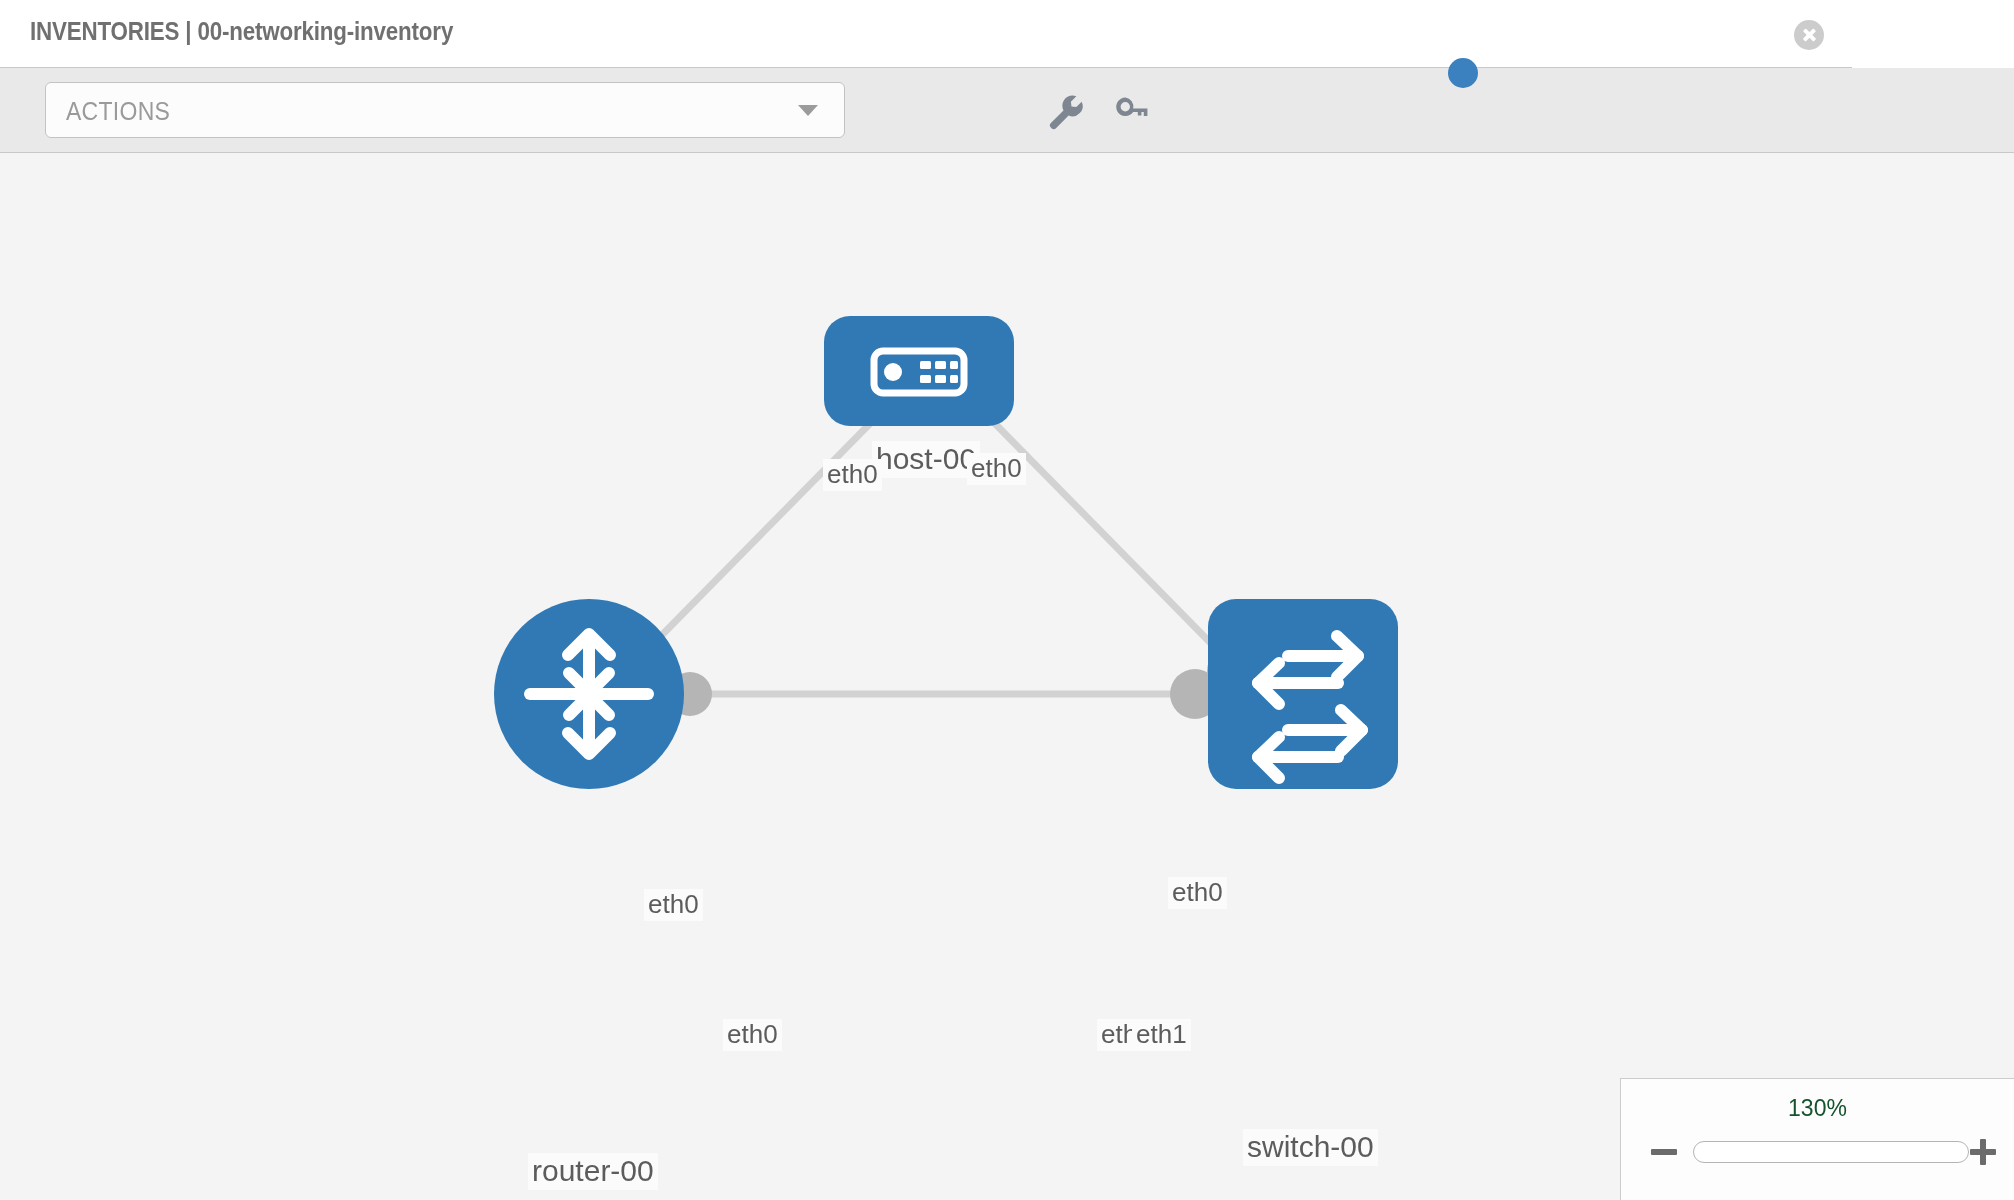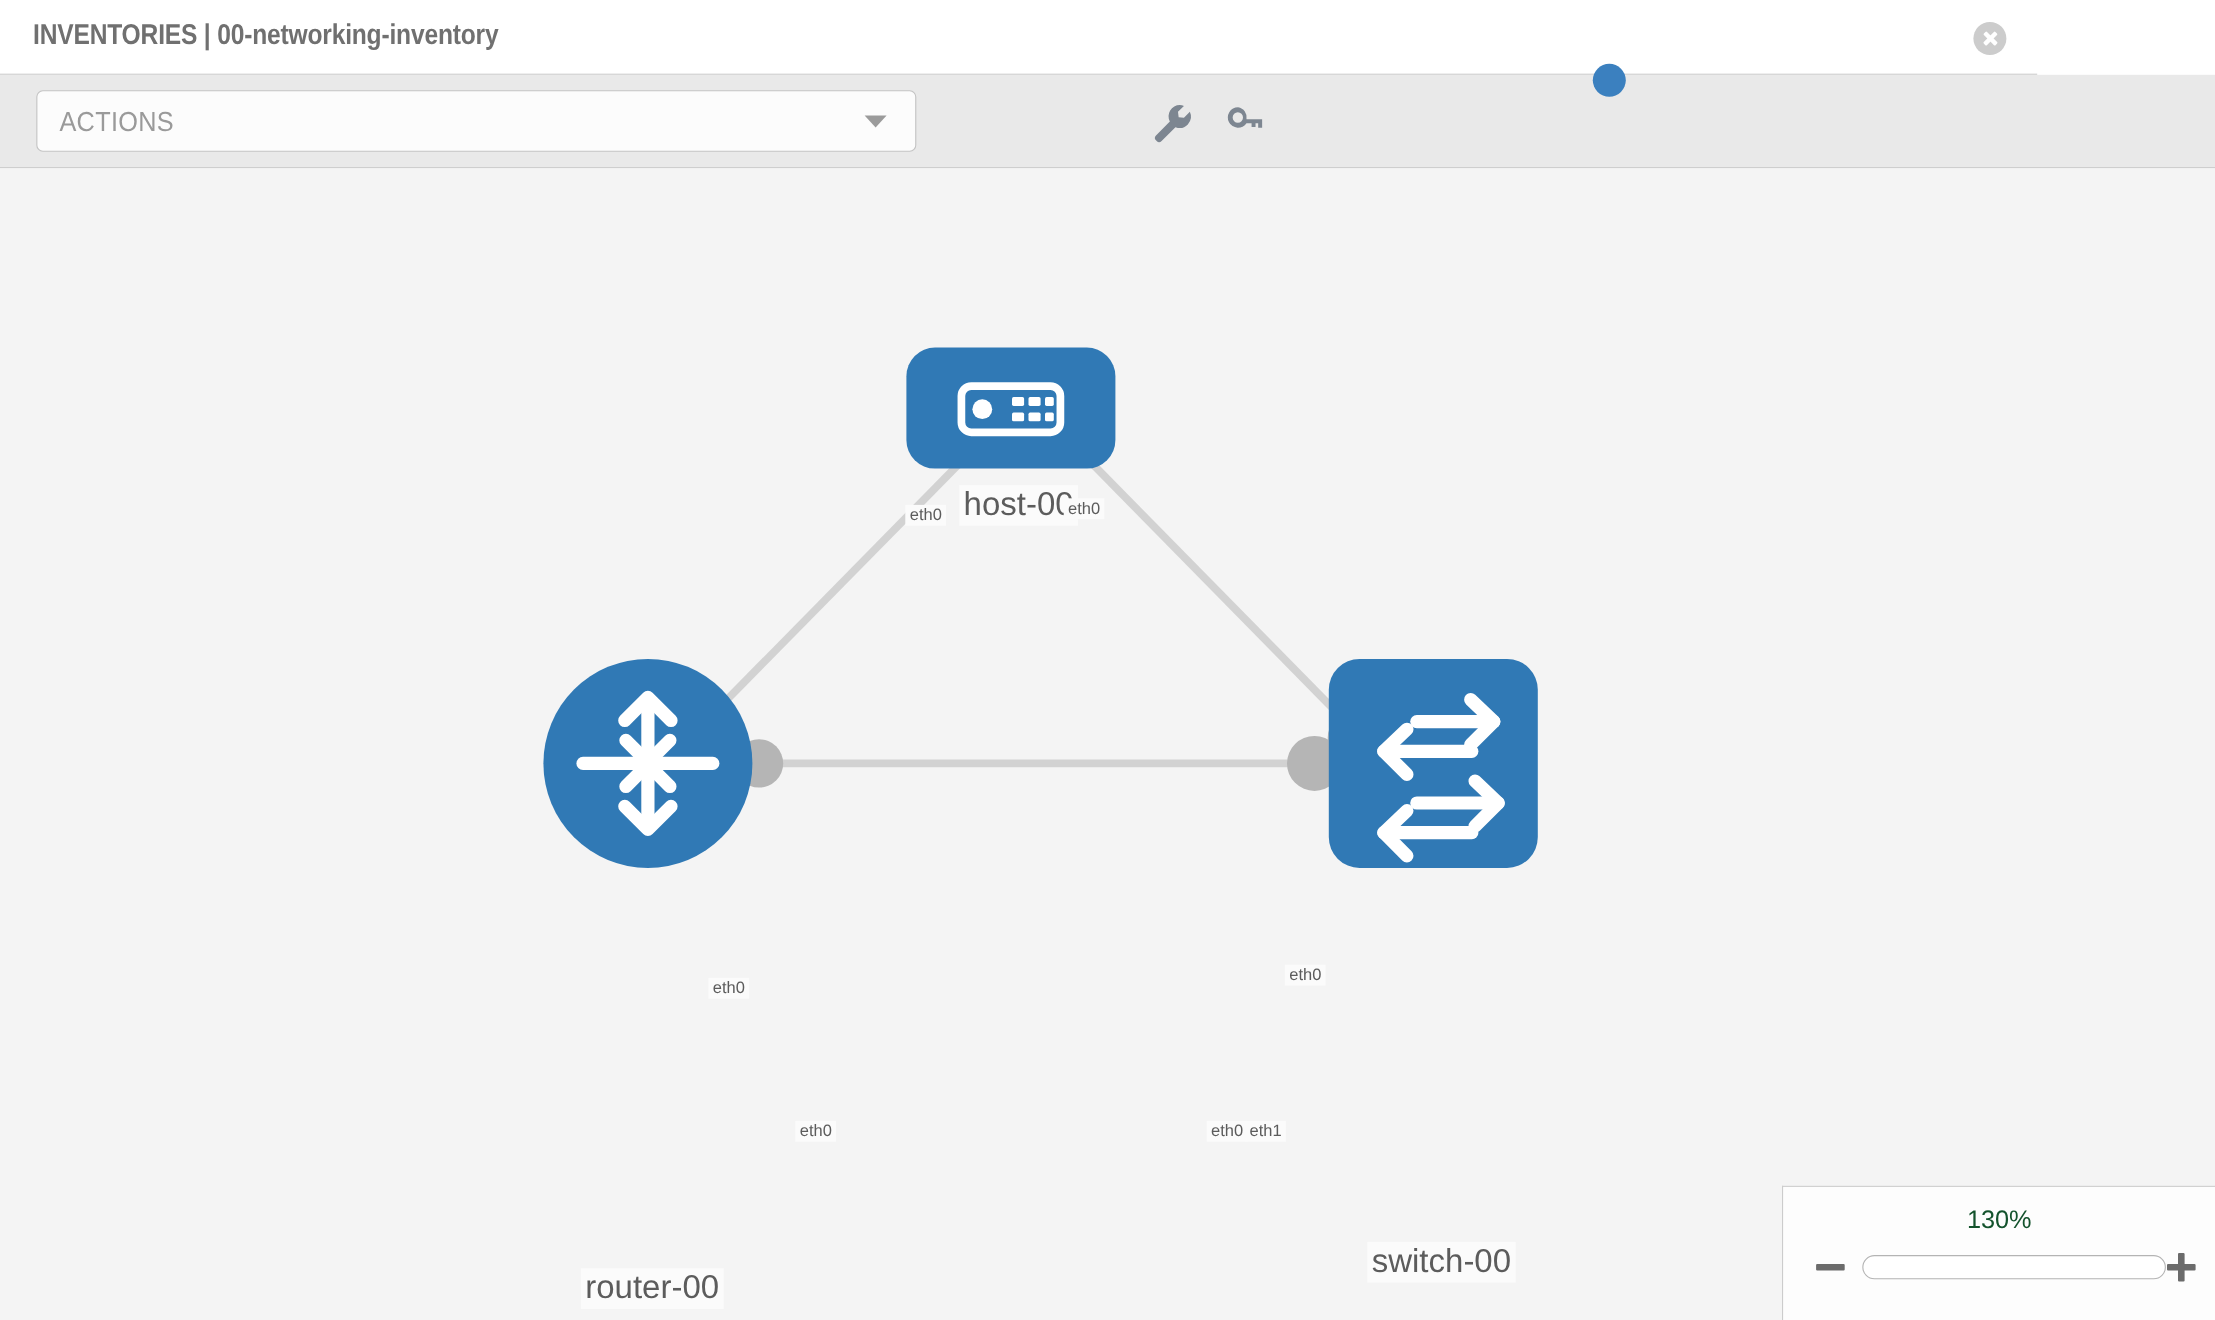--- a/index.html
+++ b/index.html
@@ -68,21 +68,21 @@
     position: absolute;
     left: 0; top: 68px;
     width: 2014px;
     height: 85px;
     background: #e9e9e9;
     border-bottom: 1px solid #c8c8c8;
     box-sizing: border-box;
   }
   .actions-select {
     position: absolute;
-    left: 33px;
+    left: 45px;
     top: 14px;
     width: 800px;
     height: 56px;
     background: #fcfcfc;
     border: 1px solid #c3c3c3;
     border-radius: 6px;
     box-sizing: border-box;
     cursor: pointer;
   }
   .actions-select .label {
@@ -155,21 +155,21 @@
 
   .node-label {
     position: absolute;
     background: #fbfbfb;
     color: #5c5c5c;
     white-space: nowrap;
     padding: 1px 4px;
     line-height: 1.15;
   }
   .name-label { font-size: 30px; }
-  .iface-label { font-size: 15px; }
+  .iface-label { font-size: 26px; }
 
   
   .zoom-panel {
     position: absolute;
     left: 1620px;
     top: 1078px;
     width: 394px;
     height: 122px;
     background: #fdfdfd;
     border: 1px solid #cccccc;

